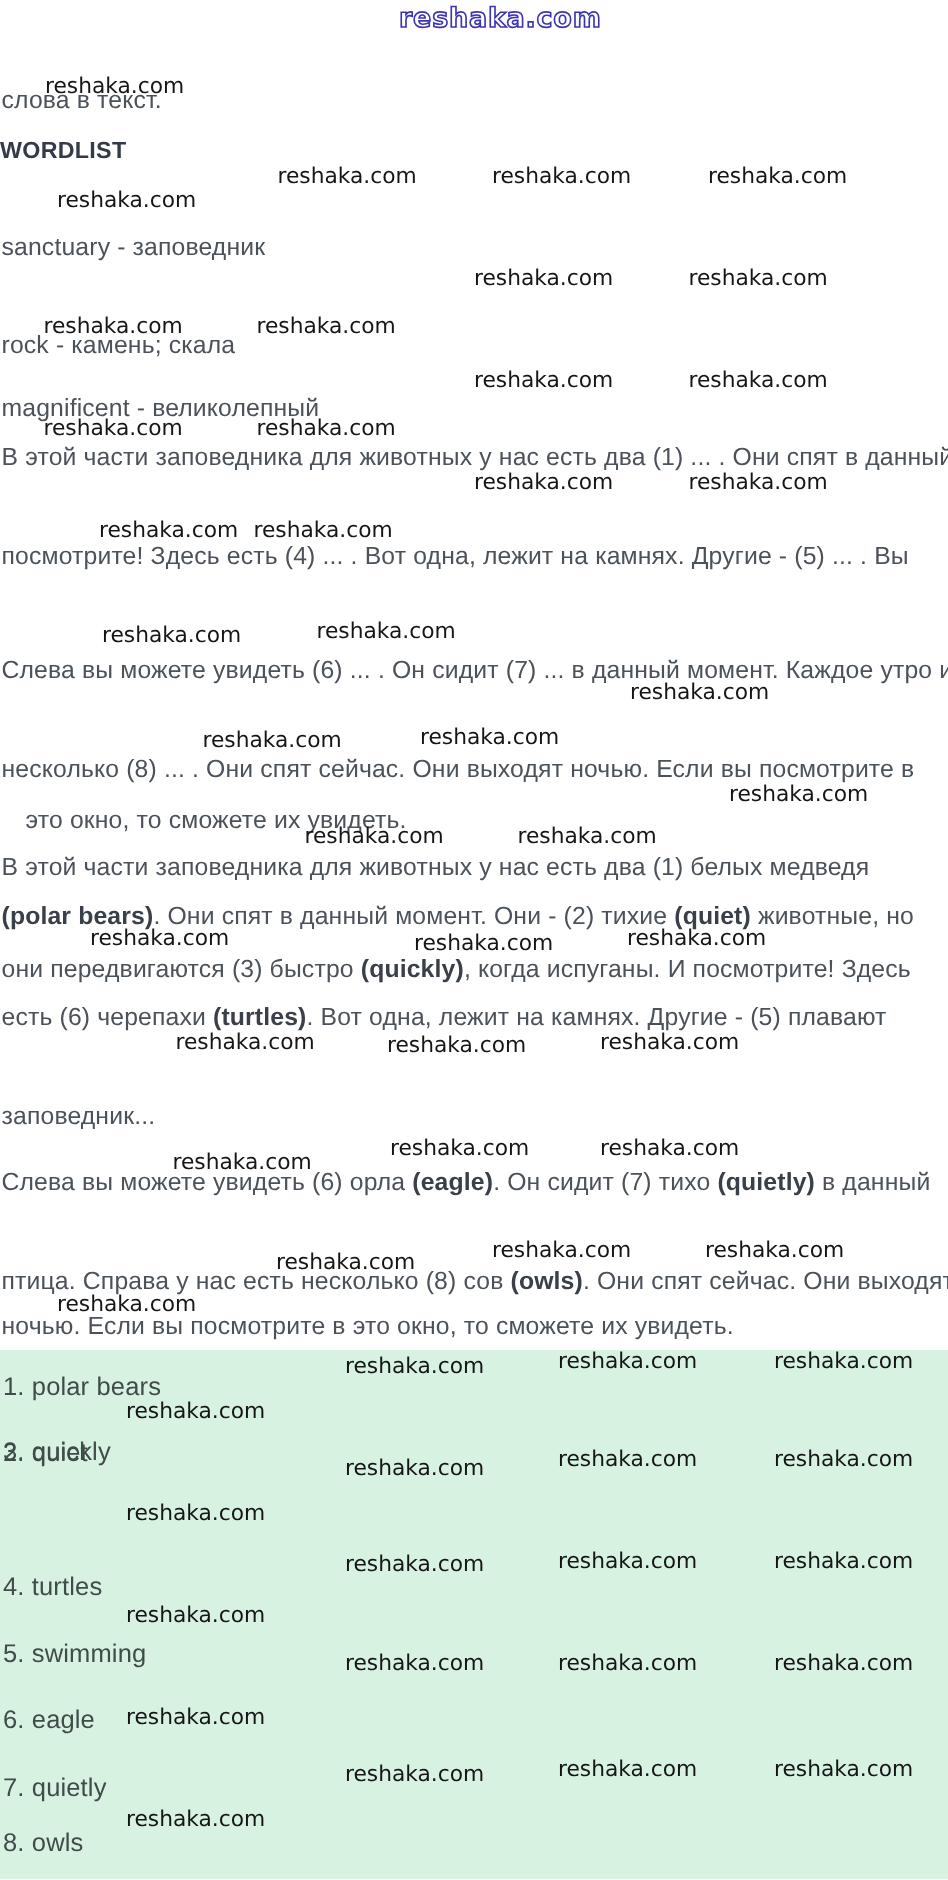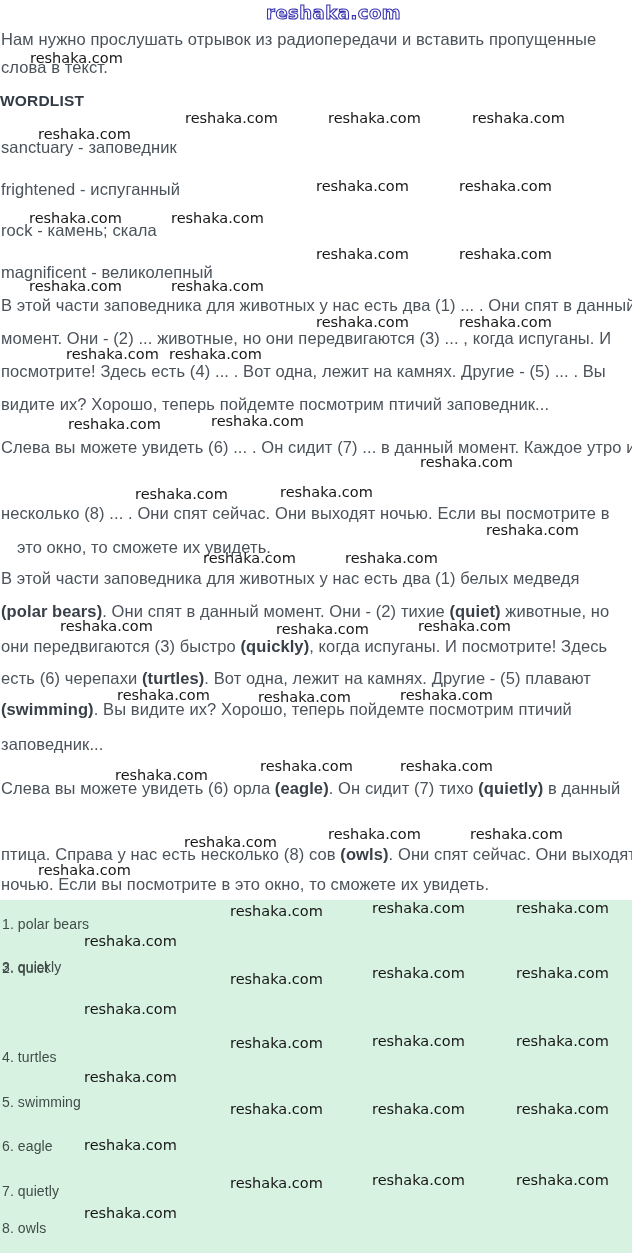--- a/index.html
+++ b/index.html
@@ -24,52 +24,47 @@
   }
   .wm-outline{
     position:absolute;white-space:nowrap;font-family:"DejaVu Sans",sans-serif;
     font-size:18px;font-weight:bold;color:rgba(255,255,255,0.92);
     -webkit-text-stroke:1.1px #3b35b2;letter-spacing:0.5px;
   }
   .answer-box{
     position:absolute;left:0;top:900px;width:632px;height:353px;background:#d8f2e2;
   }
   .answer-item{
-    position:absolute;left:2px;white-space:nowrap;font-size:14px;line-height:21px;
+    position:absolute;left:2px;white-space:nowrap;font-size:17px;line-height:21px;
     color:#404c49;letter-spacing:0.1px;
   }
 </style>
 </head>
 <body>
 
 <div id="page">
 
   <div class="answer-box"></div>
 
-  <div class="tline intro-1">Нам нужно прослушать отрывок из радиопередачи и вставить пропущенные</div>
   <div class="tline intro-2">слова в текст.</div>
 
   <div class="wordlist-heading">WORDLIST</div>
 
-<div class="tline" style="top: 137px;"><span>sanctuary - заповедник</span></div>
-    <div class="tline" style="top: 179px;"><span>frightened - испуганный</span></div>
+<div class="tline" style="top: 155px;"><span>sanctuary - заповедник</span></div>
     <div class="tline" style="top: 220px;"><span>rock - камень; скала</span></div>
     <div class="tline" style="top: 262px;"><span>magnificent - великолепный</span></div>
     <div class="tline" style="top: 295px;"><span>В этой части заповедника для животных у нас есть два (1) ... . Они спят в данный</span></div>
-    <div class="tline" style="top: 328px;"><span>момент. Они - (2) ... животные, но они передвигаются (3) ... , когда испуганы. И</span></div>
     <div class="tline" style="top: 361px;"><span>посмотрите! Здесь есть (4) ... . Вот одна, лежит на камнях. Другие - (5) ... . Вы</span></div>
-    <div class="tline" style="top: 394px;"><span>видите их? Хорошо, теперь пойдемте посмотрим птичий заповедник...</span></div>
     <div class="tline" style="top: 437px;"><span>Слева вы можете увидеть (6) ... . Он сидит (7) ... в данный момент. Каждое утро и</span></div>
     <div class="tline" style="top: 503px;"><span>несколько (8) ... . Они спят сейчас. Они выходят ночью. Если вы посмотрите в</span></div>
     <div class="tline" style="top: 537px; margin-left: 16px;"><span>это окно, то сможете их увидеть.</span></div>
     <div class="tline" style="top: 568px;"><span>В этой части заповедника для животных у нас есть два (1) белых медведя</span></div>
     <div class="tline" style="top: 601px;"><span class="b">(polar bears)</span><span>. Они спят в данный момент. Они - (2) тихие </span><span class="b">(quiet)</span><span> животные, но</span></div>
     <div class="tline" style="top: 636px;"><span>они передвигаются (3) быстро </span><span class="b">(quickly)</span><span>, когда испуганы. И посмотрите! Здесь</span></div>
     <div class="tline" style="top: 668px;"><span>есть (6) черепахи </span><span class="b">(turtles)</span><span>. Вот одна, лежит на камнях. Другие - (5) плавают</span></div>
-    <div class="tline" style="top: 699px;"><span class="b">(swimming)</span><span>. Вы видите их? Хорошо, теперь пойдемте посмотрим птичий</span></div>
     <div class="tline" style="top: 734px;"><span>заповедник...</span></div>
     <div class="tline" style="top: 778px;"><span>Слева вы можете увидеть (6) орла </span><span class="b">(eagle)</span><span>. Он сидит (7) тихо </span><span class="b">(quietly)</span><span> в данный</span></div>
     <div class="tline" style="top: 844px;"><span>птица. Справа у нас есть несколько (8) сов </span><span class="b">(owls)</span><span>. Они спят сейчас. Они выходят</span></div>
     <div class="tline" style="top: 874px;"><span>ночью. Если вы посмотрите в это окно, то сможете их увидеть.</span></div>
     <div class="answer-item" style="top: 914px;"><span>1. polar bears</span></div>
     <div class="answer-item" style="top: 958px;"><span>2. quiet</span></div>
     <div class="answer-item" style="top: 957px; text-align: right;"><span>3. quickly</span></div>
     <div class="answer-item" style="top: 1047px;"><span>4. turtles</span></div>
     <div class="answer-item" style="top: 1092px;"><span>5. swimming</span></div>
     <div class="answer-item" style="top: 1136px;"><span>6. eagle</span></div>

